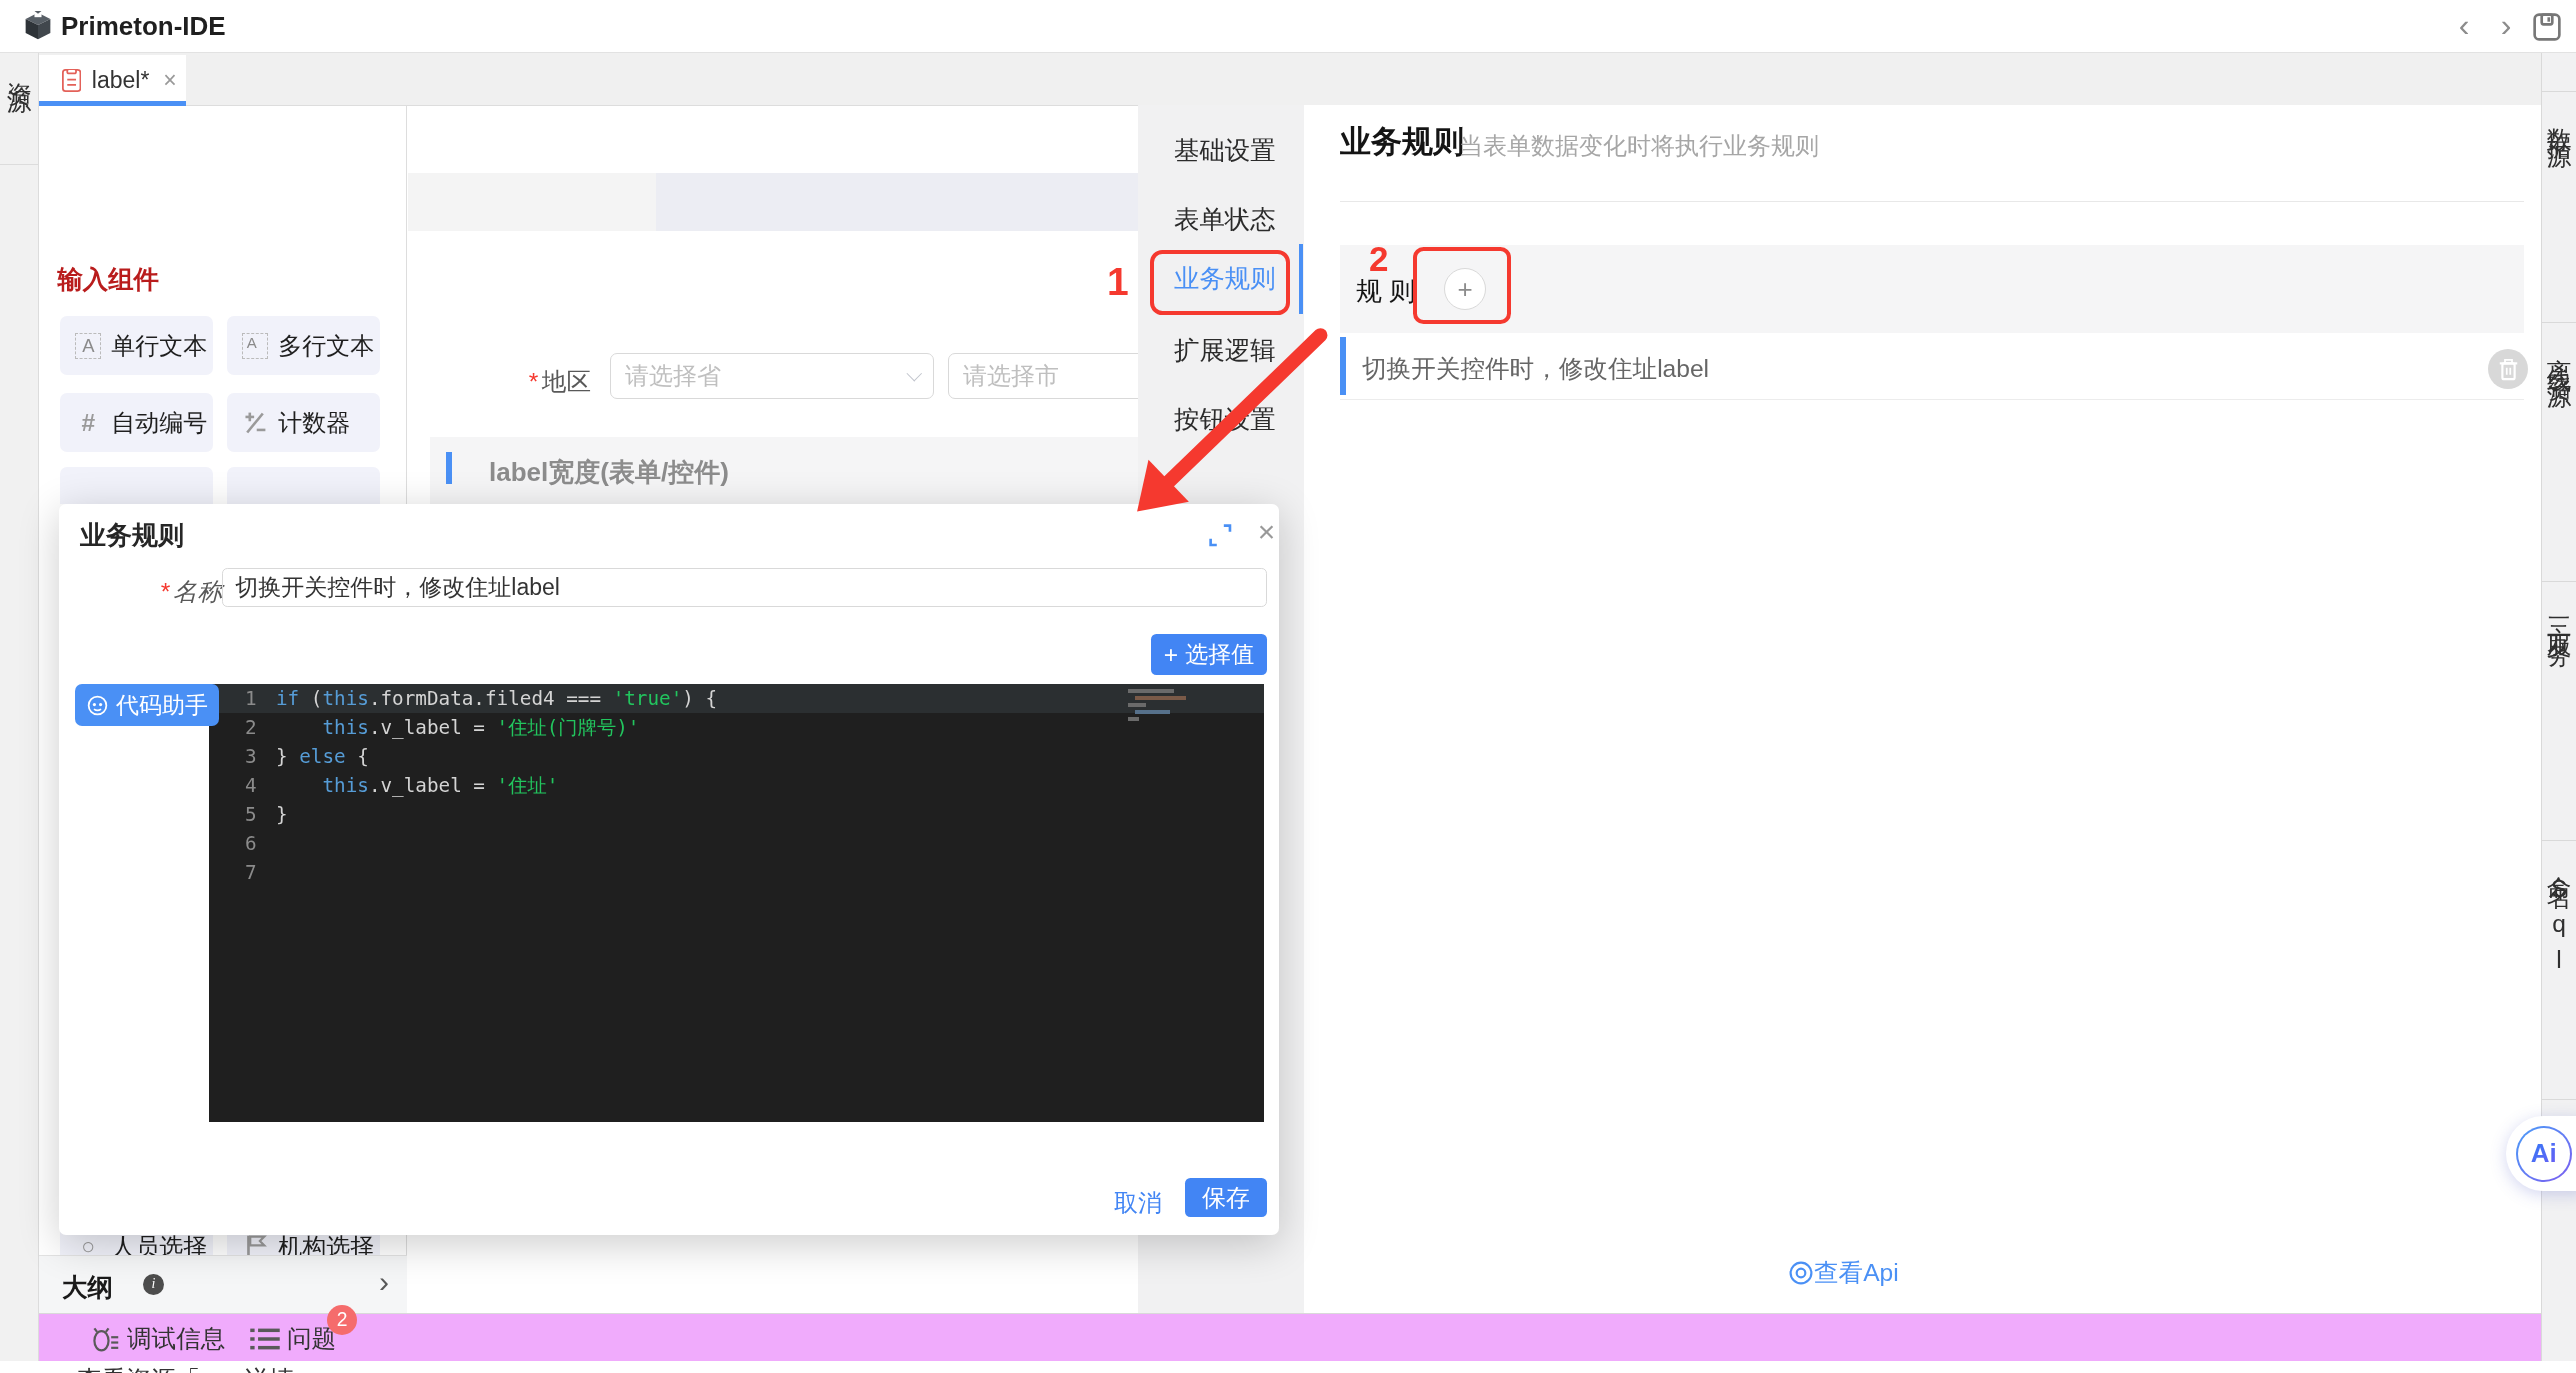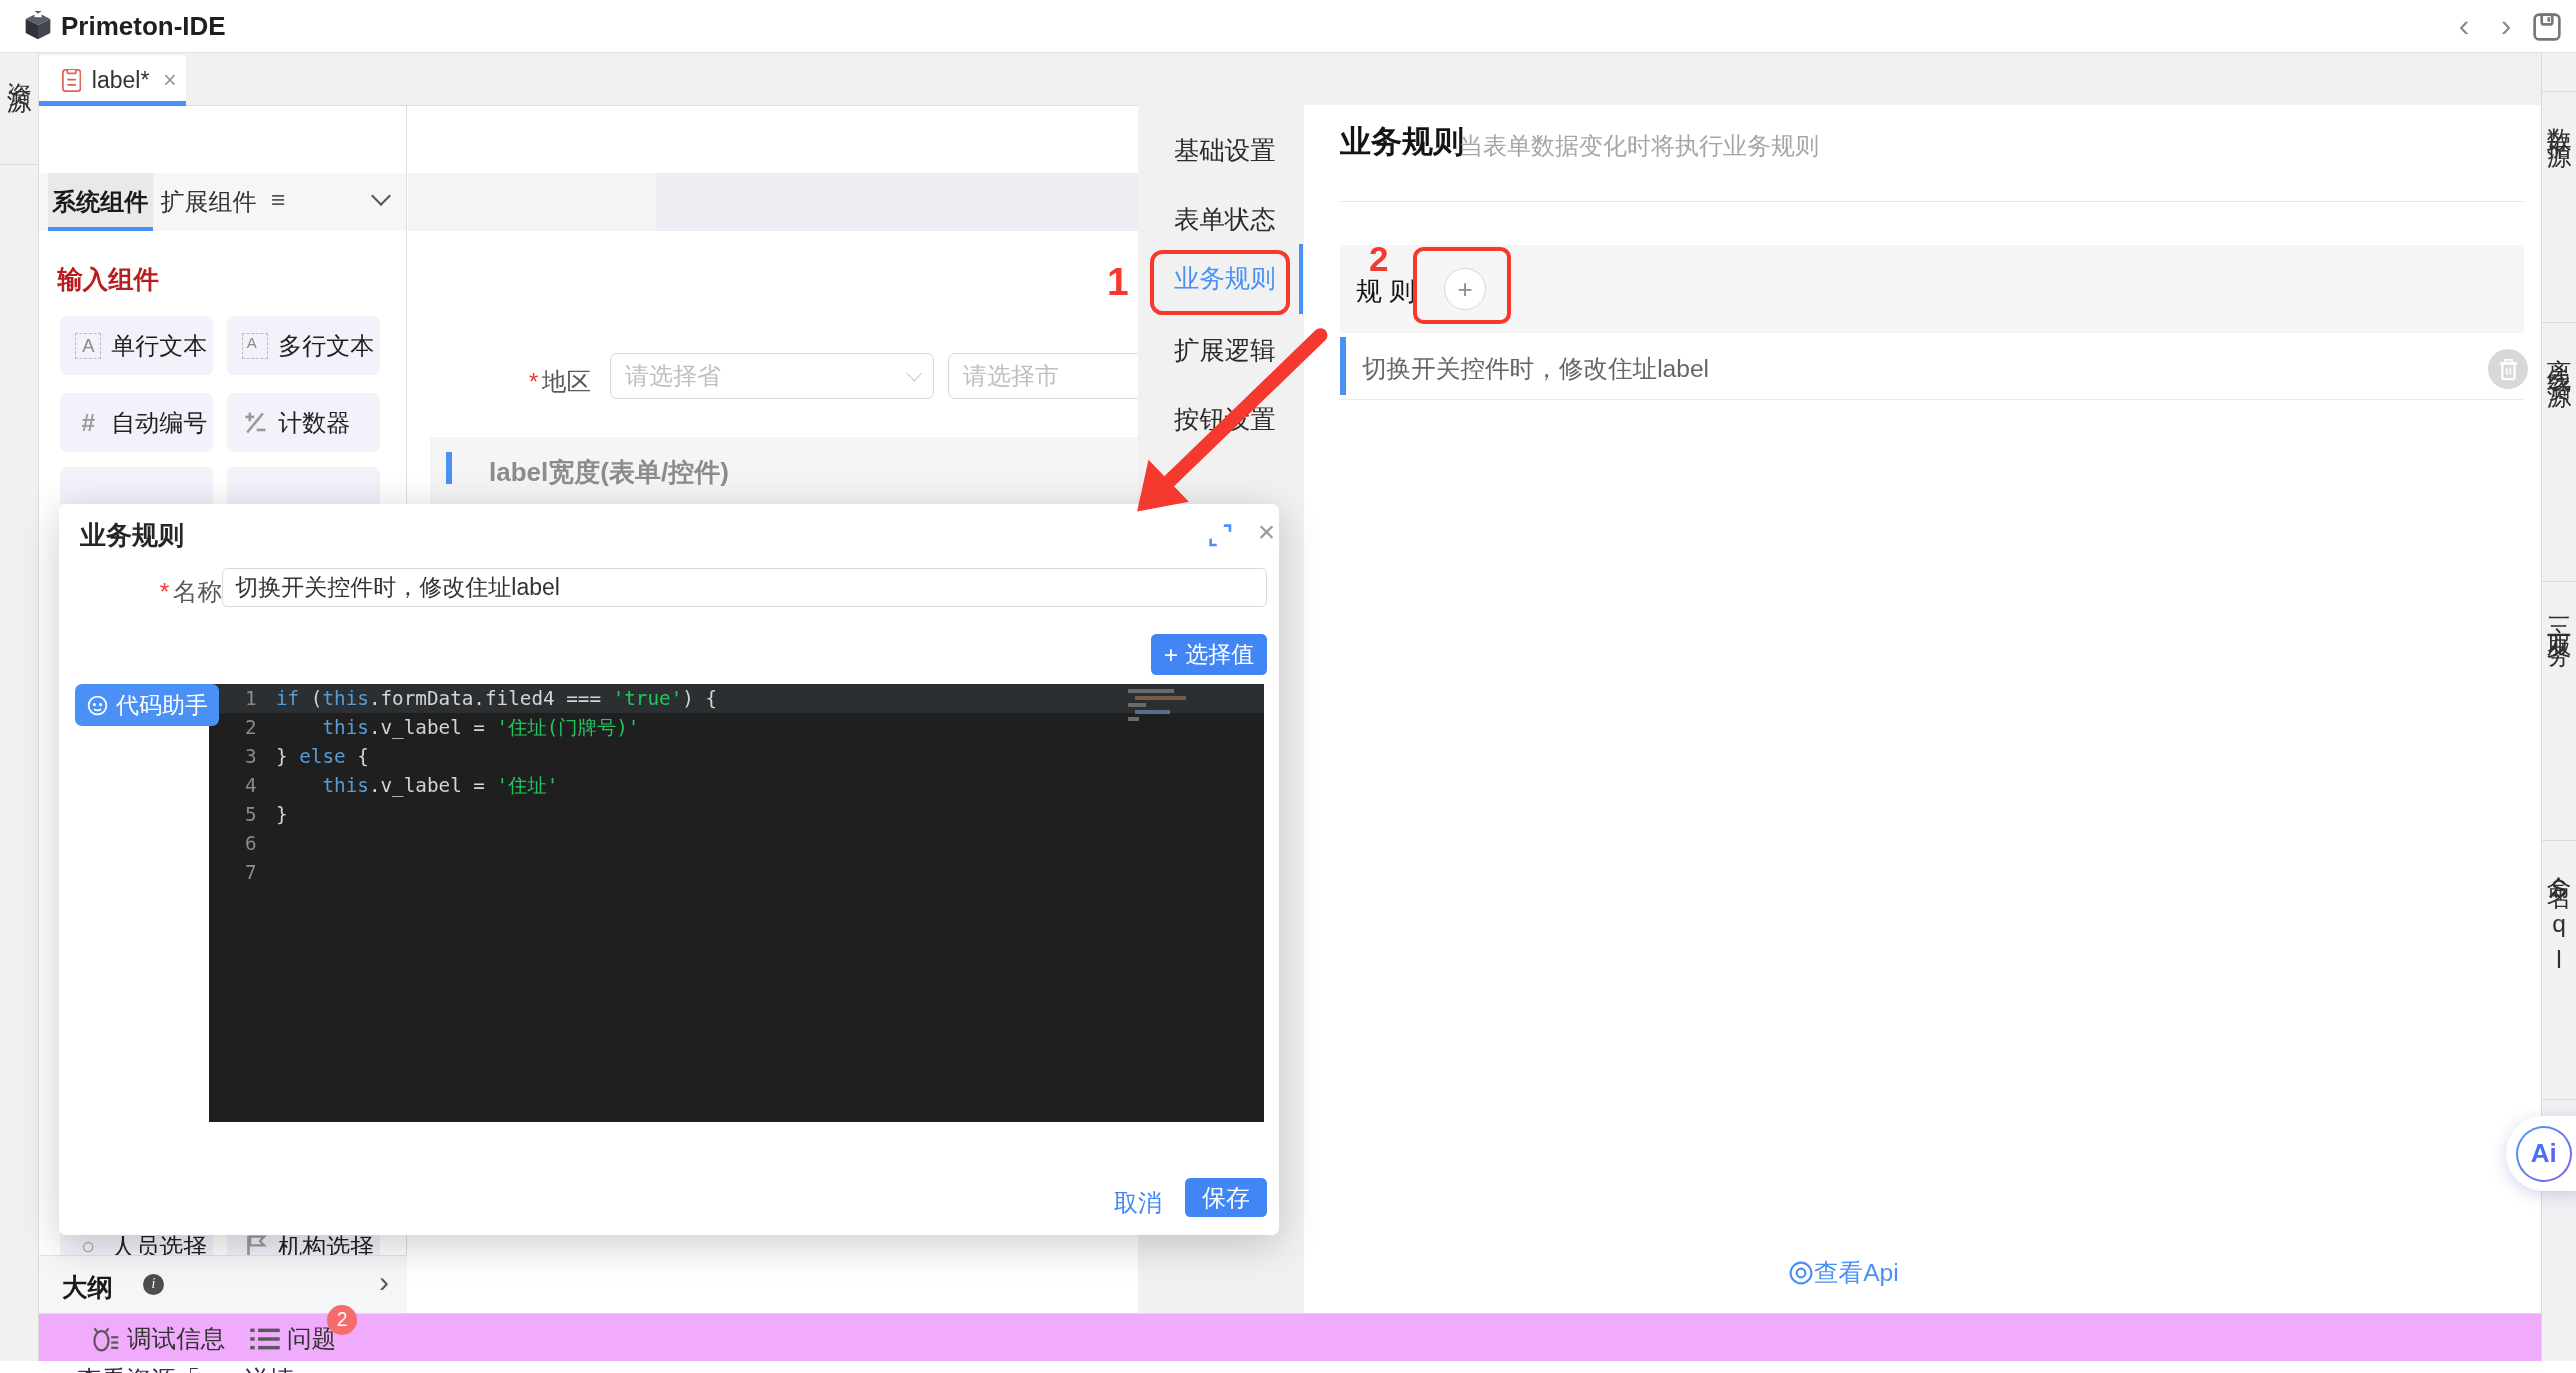--- a/index.html
+++ b/index.html
@@ -90,21 +90,21 @@
   .right-rail { position:absolute; left:2541px; top:53px; width:35px; height:1321px; background:#f1f1f2; border-left:0.9px solid #d9d9d9; z-index:6; }
   .rr-sp { height:39px; border-bottom:0.9px solid #d9d9d9; }
   .rr-sec { border-bottom:0.9px solid #d9d9d9; display:flex; justify-content:center; padding-top:16px; cursor:pointer; }
   .rr-sec .vtext { font-size:24.6px; letter-spacing:8.8px; }
 
   
   .modal { position:absolute; left:59px; top:504px; width:1220px; height:731px; background:#fff; border-radius:7px; box-shadow:0 8.8px 42px rgba(0,0,0,.20); z-index:50; }
   .modal-title { position:absolute; left:21px; top:14px; font-size:26px; font-weight:600; color:#262626; }
   .modal-expand { position:absolute; left:1149px; top:19.3px; width:24.6px; height:24.6px; cursor:pointer; }
   .modal-close { position:absolute; left:1190px; top:10.5px; font-size:30px; color:#999; cursor:pointer; width:35px; text-align:center; }
-  .name-label { position:absolute; left:35px; top:71px; width:128px; text-align:right; font-size:24.6px; color:#595959; }
+  .name-label { position:absolute; left:35px; top:71px; width:128px; text-align:right; font-size:24.6px; color:#595959;font-style:italic; }
   .name-input { position:absolute; left:163px; top:64px; width:1045px; height:39px; border:0.9px solid #d9d9d9; border-radius:5.3px; display:flex; align-items:center; padding-left:12.3px; }
   .name-input span { font-size:23px; color:#333; }
   .btn-blue { background:#4285f4; color:#fff; border-radius:5.3px; display:flex; align-items:center; justify-content:center; cursor:pointer; }
   .select-val { position:absolute; left:1092px; top:130px; width:116px; height:41px; font-size:23px; }
   .select-val .p { margin-right:7px; font-size:24.6px; }
   .code-assist { position:absolute; left:16px; top:180px; width:144px; height:42px; background:#4a90f5; border-radius:7px; z-index:3; font-size:23px; }
   .code-assist span { margin-left:7px; }
   .editor { position:absolute; left:150px; top:180px; width:1055px; height:438px; background:#1f1f1f; overflow:hidden; cursor:text; }
   .code-row { display:flex; height:29px; line-height:29px; font-family:"DejaVu Sans Mono", monospace; font-size:19.3px; white-space:pre; }
   .code-row.cur { background:#2b2f31; }
@@ -164,28 +164,20 @@
         <line x1="6" y1="12" x2="16" y2="12" stroke="#e36159" stroke-width="2"></line>
         <line x1="6" y1="18" x2="16" y2="18" stroke="#e36159" stroke-width="2"></line>
       </svg>
       <span class="tab-label">label*</span>
       <span class="tab-close">×</span>
       <div class="tab-underline"></div>
     </div>
   </div>
 
   <div class="comp-panel">
-    <div class="comp-tabs">
-      <div class="comp-tab-active">系统组件</div>
-      <div class="comp-tab">扩展组件</div>
-      <div class="comp-hamburger">≡</div>
-      <div class="comp-chev">
-          <div class="chev-down"></div>
-        </div>
-    </div>
     <div class="comp-sec-title">输入组件</div>
 
     <div class="cbtn" style="left:21px;top:211px">
       <span class="ic">
           <span class="abox">A</span>
         </span>
       <span class="lbl">单行文本</span>
     </div>
     <div class="cbtn" style="left:188px;top:211px">
       <span class="ic">

